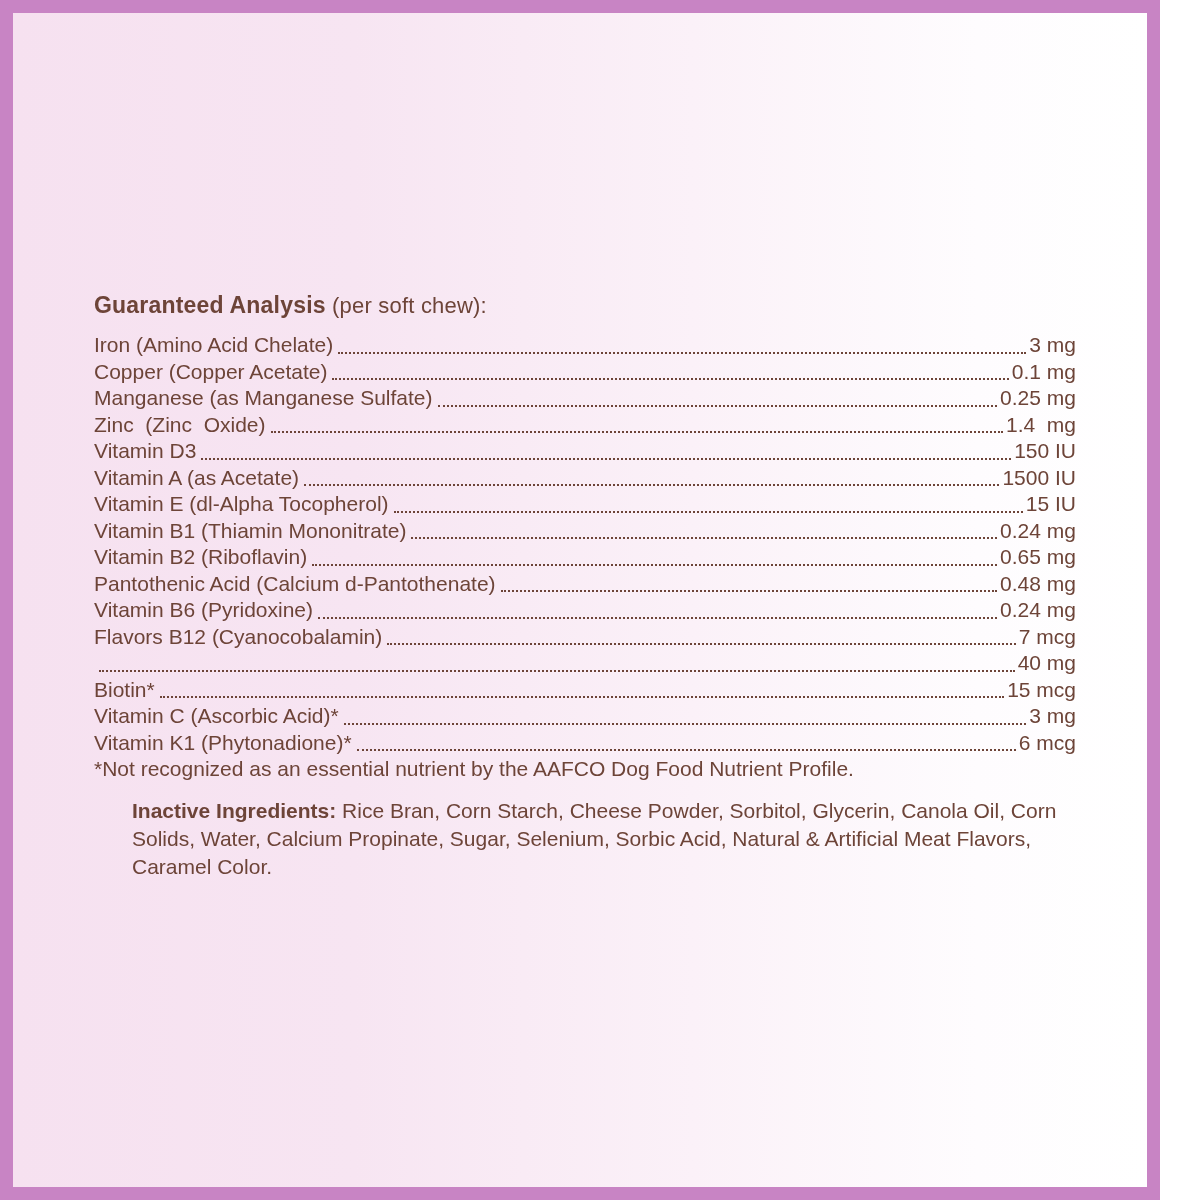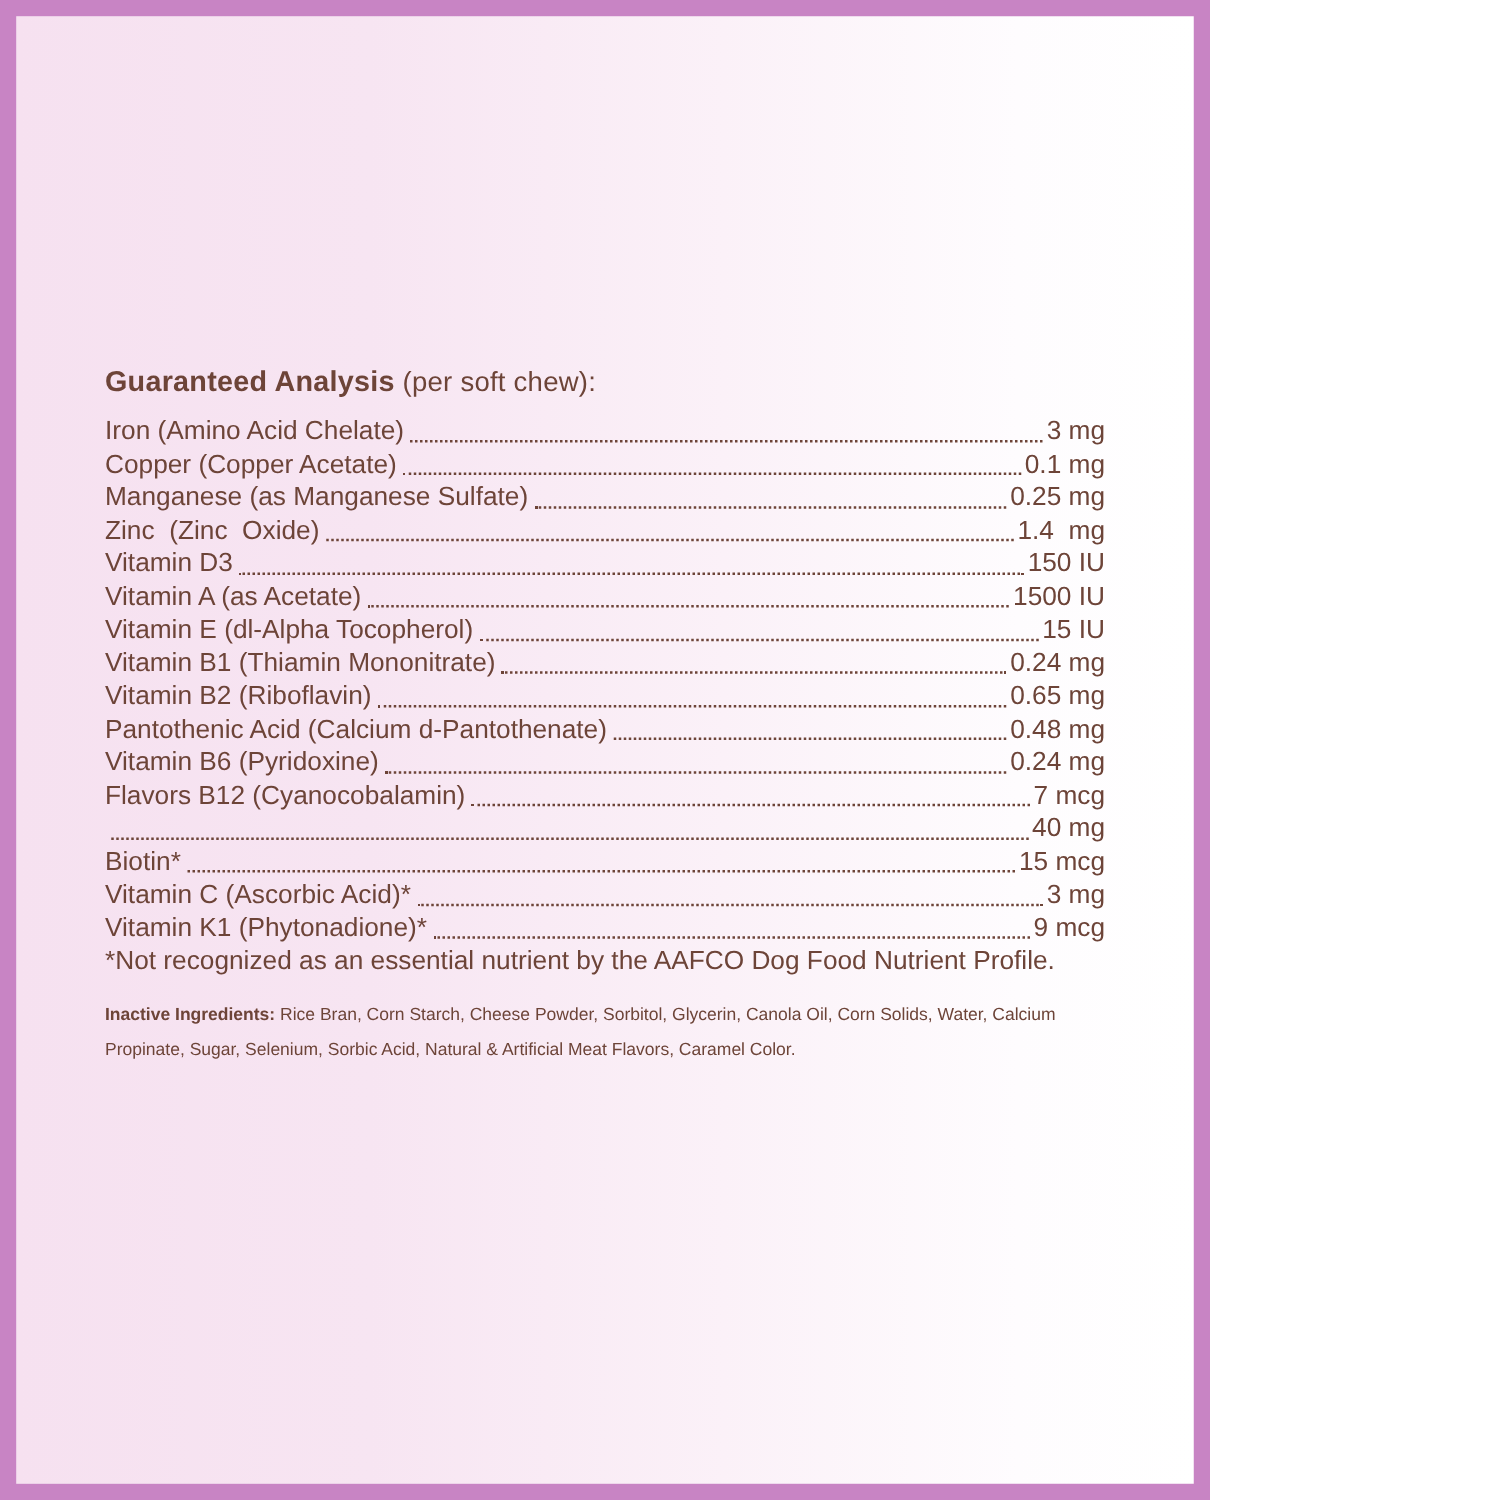--- a/index.html
+++ b/index.html
@@ -8,25 +8,26 @@
   }
   html, body { margin: 0; padding: 0; }
   body {
     width: 1200px;
     height: 1200px;
     box-sizing: border-box;
     font-family: "Liberation Sans", sans-serif;
     overflow: hidden;
   }
   .label-frame {
-    width: 968px;
+    width: 1160px;
     height: 1200px;
     box-sizing: border-box;
     border: 13px solid var(--border-pink);
     background: linear-gradient(90deg, #f6e1f0 0%, #f7e5f2 30%, #fbf1f8 60%, #fefcfe 85%, #ffffff 100%);
+    padding-left: 10px;
   }
   .label-content {
     box-sizing: border-box;
     padding: 278px 71px 0 71px;
     color: var(--brown);
   }
   .ga-title-line {
     font-size: 23px;
     line-height: 28px;
     margin-bottom: 12px;
@@ -54,22 +55,23 @@
     transform: translateY(-5px);
     min-width: 20px;
   }
   .footnote {
     margin-top: 0;
     font-size: 21px;
     line-height: 26px;
   }
   .inactive {
     margin-top: 15px;
-    font-size: 14px;
+    font-size: 21px;
     line-height: 28px;
+    margin-left: 38px;
   }
   .inactive-heading { font-weight: bold; }
 </style>
 </head>
 <body>
 
 <div class="label-frame">
   <div class="label-content">
 
     <div class="ga-title-line">
@@ -164,21 +166,21 @@
 
       <li>
         <span class="name">Vitamin C (Ascorbic Acid)*</span>
         <span class="dots"></span>
         <span class="value">3 mg</span>
       </li>
 
       <li>
         <span class="name">Vitamin K1 (Phytonadione)*</span>
         <span class="dots"></span>
-        <span class="value">9 mcg</span>
+        <span class="value">6 mcg</span>
       </li>
     </ul>
 
     <div class="footnote">*Not recognized as an essential nutrient by the AAFCO Dog Food Nutrient Profile.</div>
 
     <div class="inactive">
       <span class="inactive-heading">Inactive Ingredients:</span><span> Rice Bran, Corn Starch, Cheese Powder, Sorbitol, Glycerin, Canola Oil, Corn Solids, Water, Calcium Propinate, Sugar, Selenium, Sorbic Acid, Natural &amp; Artificial Meat Flavors, Caramel Color.</span>
     </div>
 
   </div>

